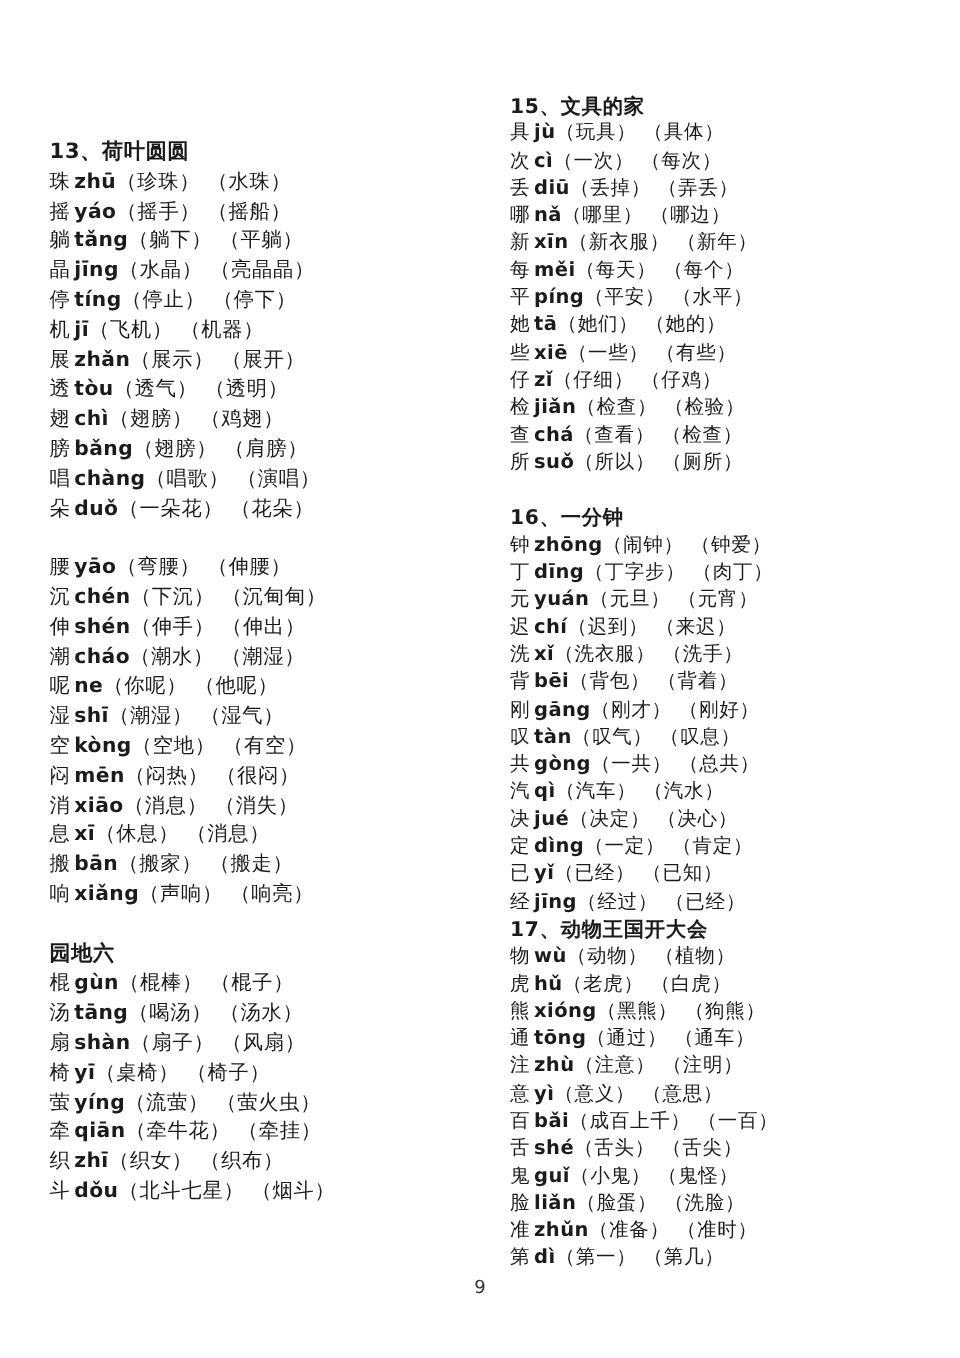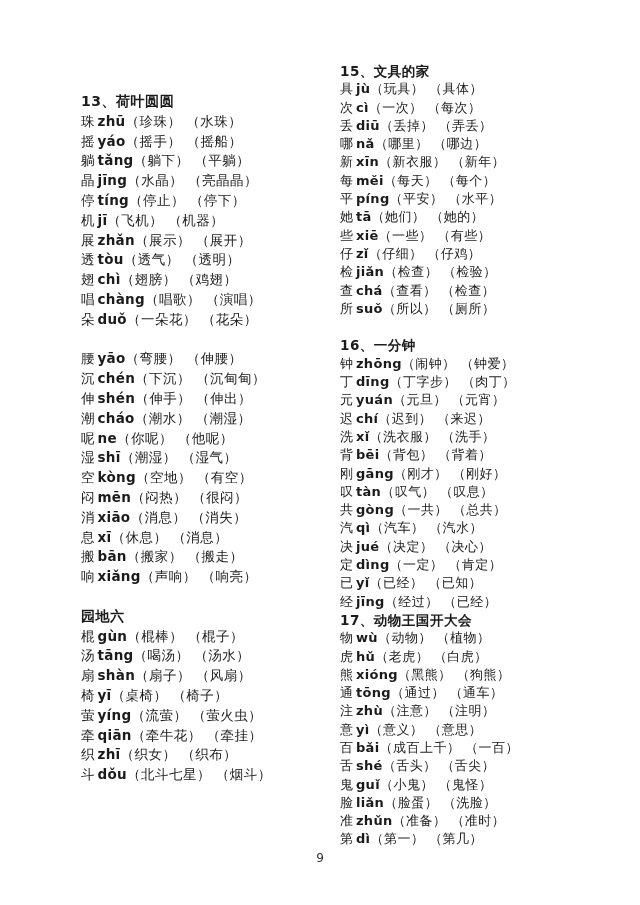--- a/index.html
+++ b/index.html
@@ -31,21 +31,21 @@
     font-size: 13.5px;
     line-height: 19.8px;
   }
   .col-right {
     left: 340px;
     top: 62px;
     width: 298px;
     font-size: 13px;
     line-height: 18.3px;
   }
-  .col-left .section { margin-bottom: 19.8px; margin-left: 48px; }
+  .col-left .section { margin-bottom: 19.8px; }
   .col-right .section { margin-bottom: 18.3px; }
   
   .col-right .section:nth-child(2) { margin-bottom: 0; }
   .section:last-child { margin-bottom: 0; }
   .section-title {
     font-weight: bold;
     margin: 0;
     font-size: 1.04em;
     letter-spacing: 0.5px;
   }
@@ -76,20 +76,21 @@
         <div class="section-title">13、荷叶圆圆</div>
         <div class="entry-line"><span class="hanzi">珠</span><span class="pinyin">zhū</span><span class="words">（珍珠） （水珠）</span></div>
         <div class="entry-line"><span class="hanzi">摇</span><span class="pinyin">yáo</span><span class="words">（摇手） （摇船）</span></div>
         <div class="entry-line"><span class="hanzi">躺</span><span class="pinyin">tǎng</span><span class="words">（躺下） （平躺）</span></div>
         <div class="entry-line"><span class="hanzi">晶</span><span class="pinyin">jīng</span><span class="words">（水晶） （亮晶晶）</span></div>
         <div class="entry-line"><span class="hanzi">停</span><span class="pinyin">tíng</span><span class="words">（停止） （停下）</span></div>
         <div class="entry-line"><span class="hanzi">机</span><span class="pinyin">jī</span><span class="words">（飞机） （机器）</span></div>
         <div class="entry-line"><span class="hanzi">展</span><span class="pinyin">zhǎn</span><span class="words">（展示） （展开）</span></div>
         <div class="entry-line"><span class="hanzi">透</span><span class="pinyin">tòu</span><span class="words">（透气） （透明）</span></div>
         <div class="entry-line"><span class="hanzi">翅</span><span class="pinyin">chì</span><span class="words">（翅膀） （鸡翅）</span></div>
+        <div class="entry-line"><span class="hanzi">膀</span><span class="pinyin">bǎng</span><span class="words">（翅膀） （肩膀）</span></div>
         <div class="entry-line"><span class="hanzi">唱</span><span class="pinyin">chàng</span><span class="words">（唱歌） （演唱）</span></div>
         <div class="entry-line"><span class="hanzi">朵</span><span class="pinyin">duǒ</span><span class="words">（一朵花） （花朵）</span></div>
       </div>
       <div class="section">
         <div class="entry-line"><span class="hanzi">腰</span><span class="pinyin">yāo</span><span class="words">（弯腰） （伸腰）</span></div>
         <div class="entry-line"><span class="hanzi">沉</span><span class="pinyin">chén</span><span class="words">（下沉） （沉甸甸）</span></div>
         <div class="entry-line"><span class="hanzi">伸</span><span class="pinyin">shén</span><span class="words">（伸手） （伸出）</span></div>
         <div class="entry-line"><span class="hanzi">潮</span><span class="pinyin">cháo</span><span class="words">（潮水） （潮湿）</span></div>
         <div class="entry-line"><span class="hanzi">呢</span><span class="pinyin">ne</span><span class="words">（你呢） （他呢）</span></div>
         <div class="entry-line"><span class="hanzi">湿</span><span class="pinyin">shī</span><span class="words">（潮湿） （湿气）</span></div>

